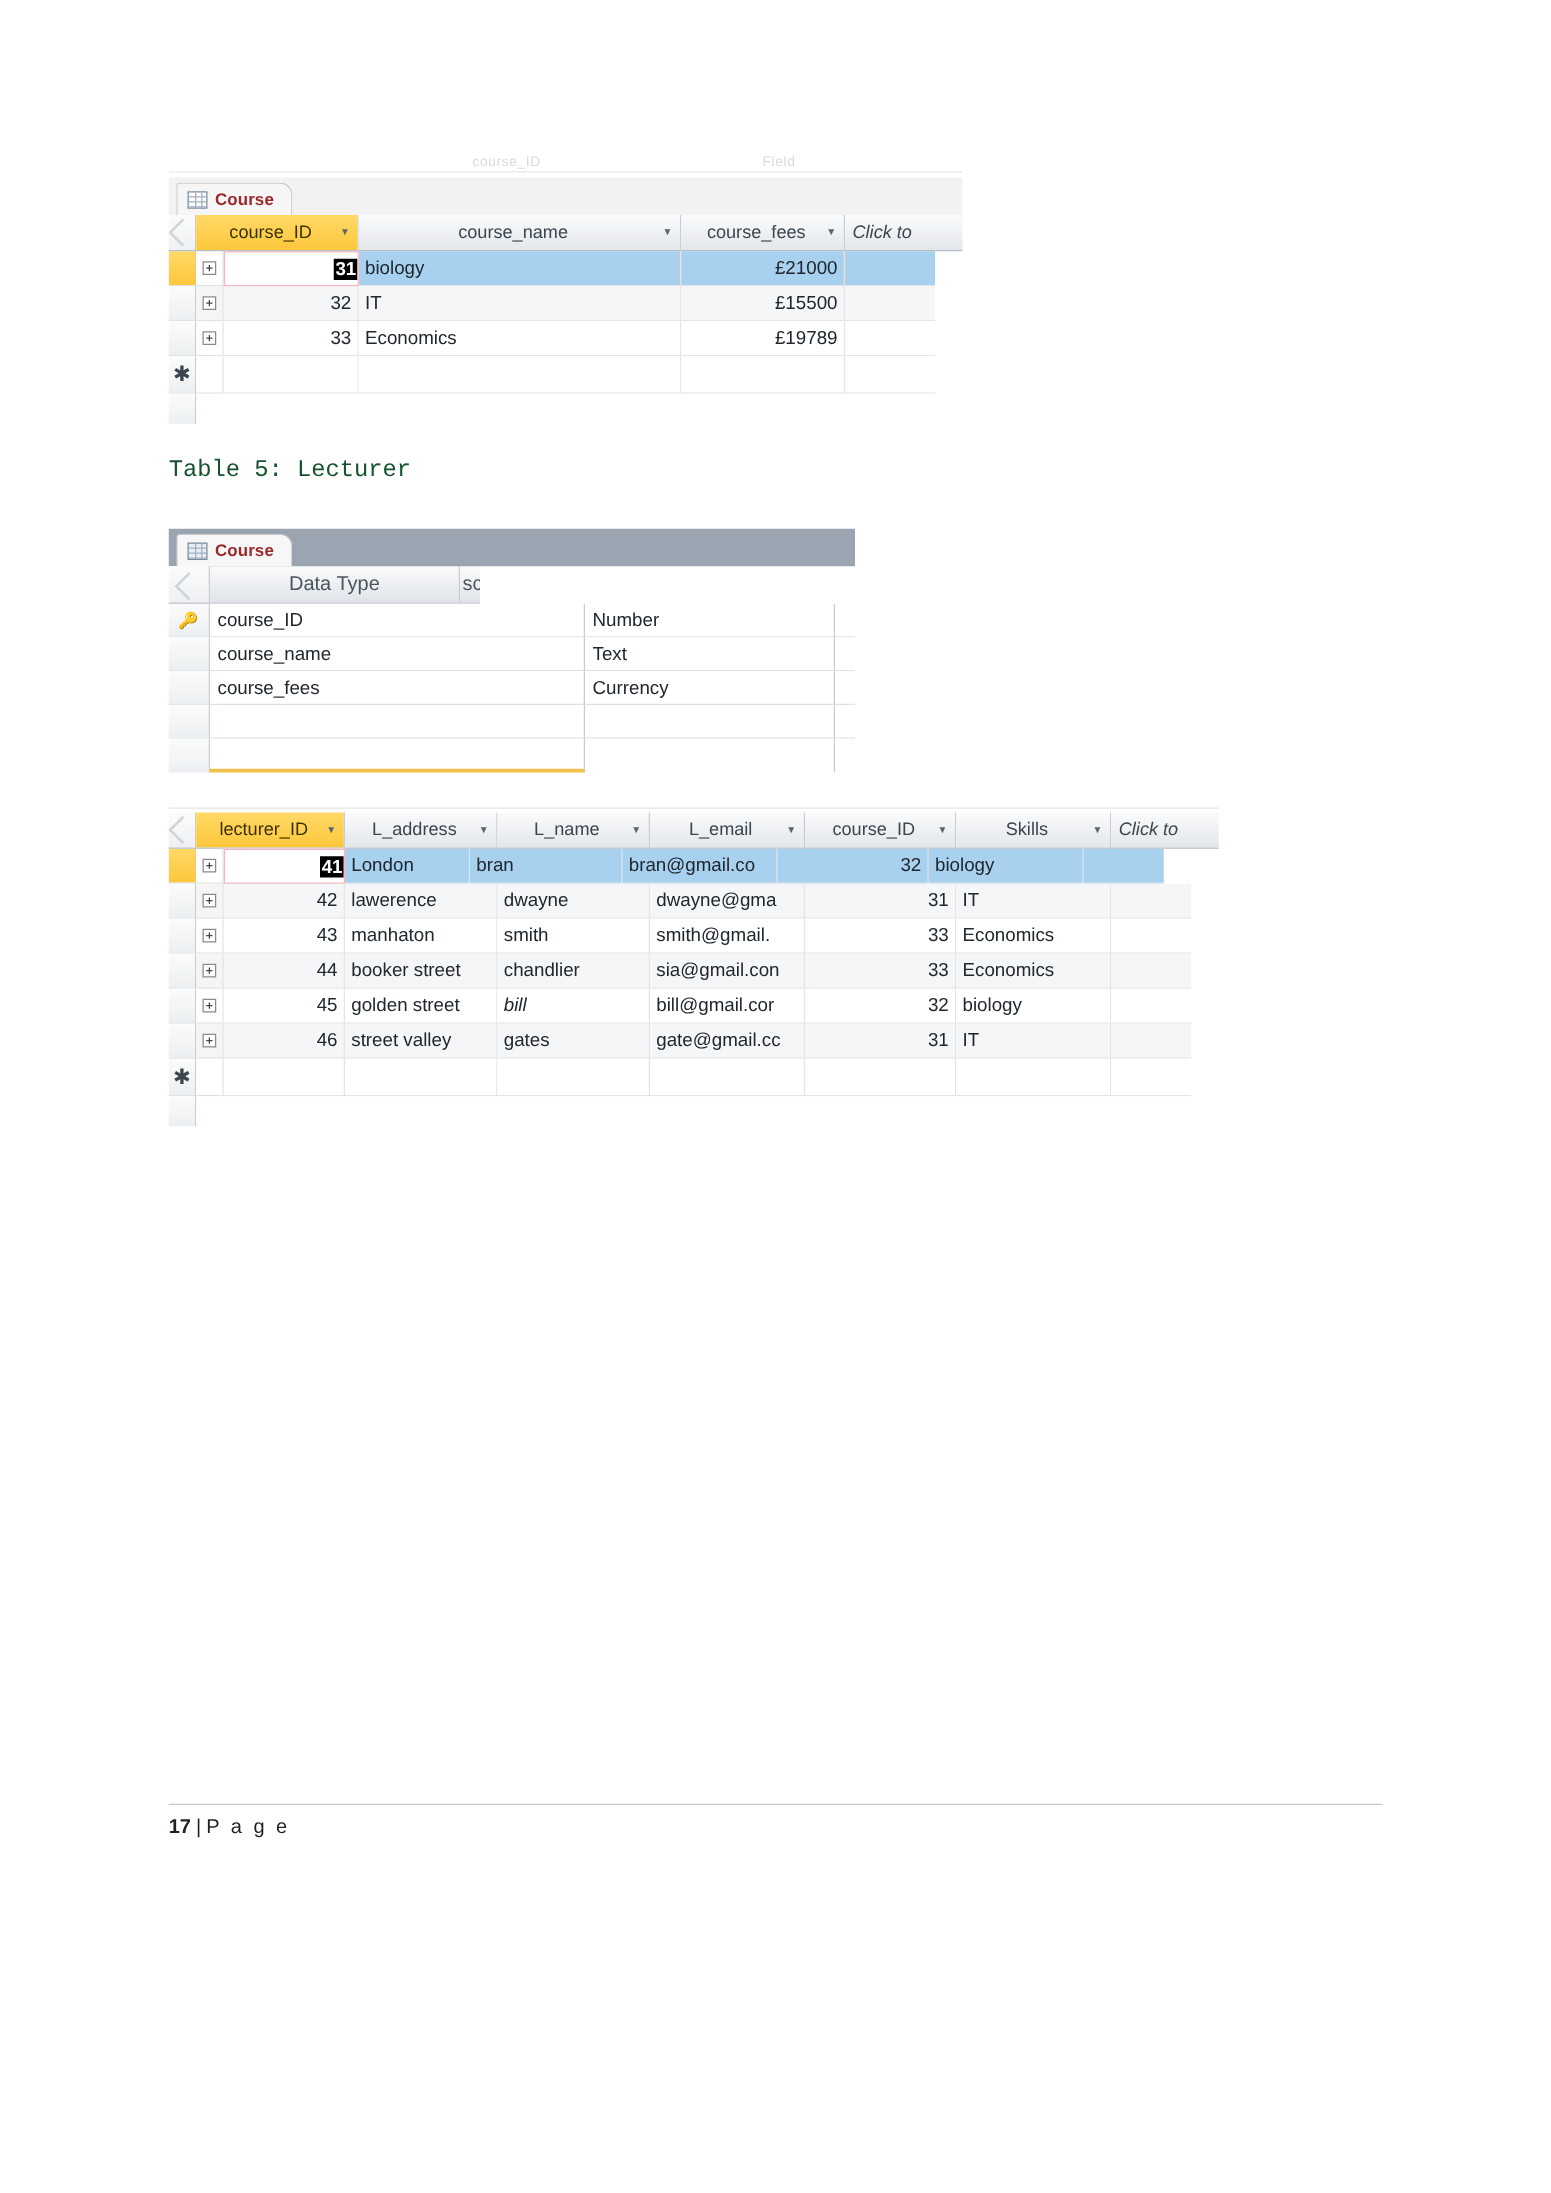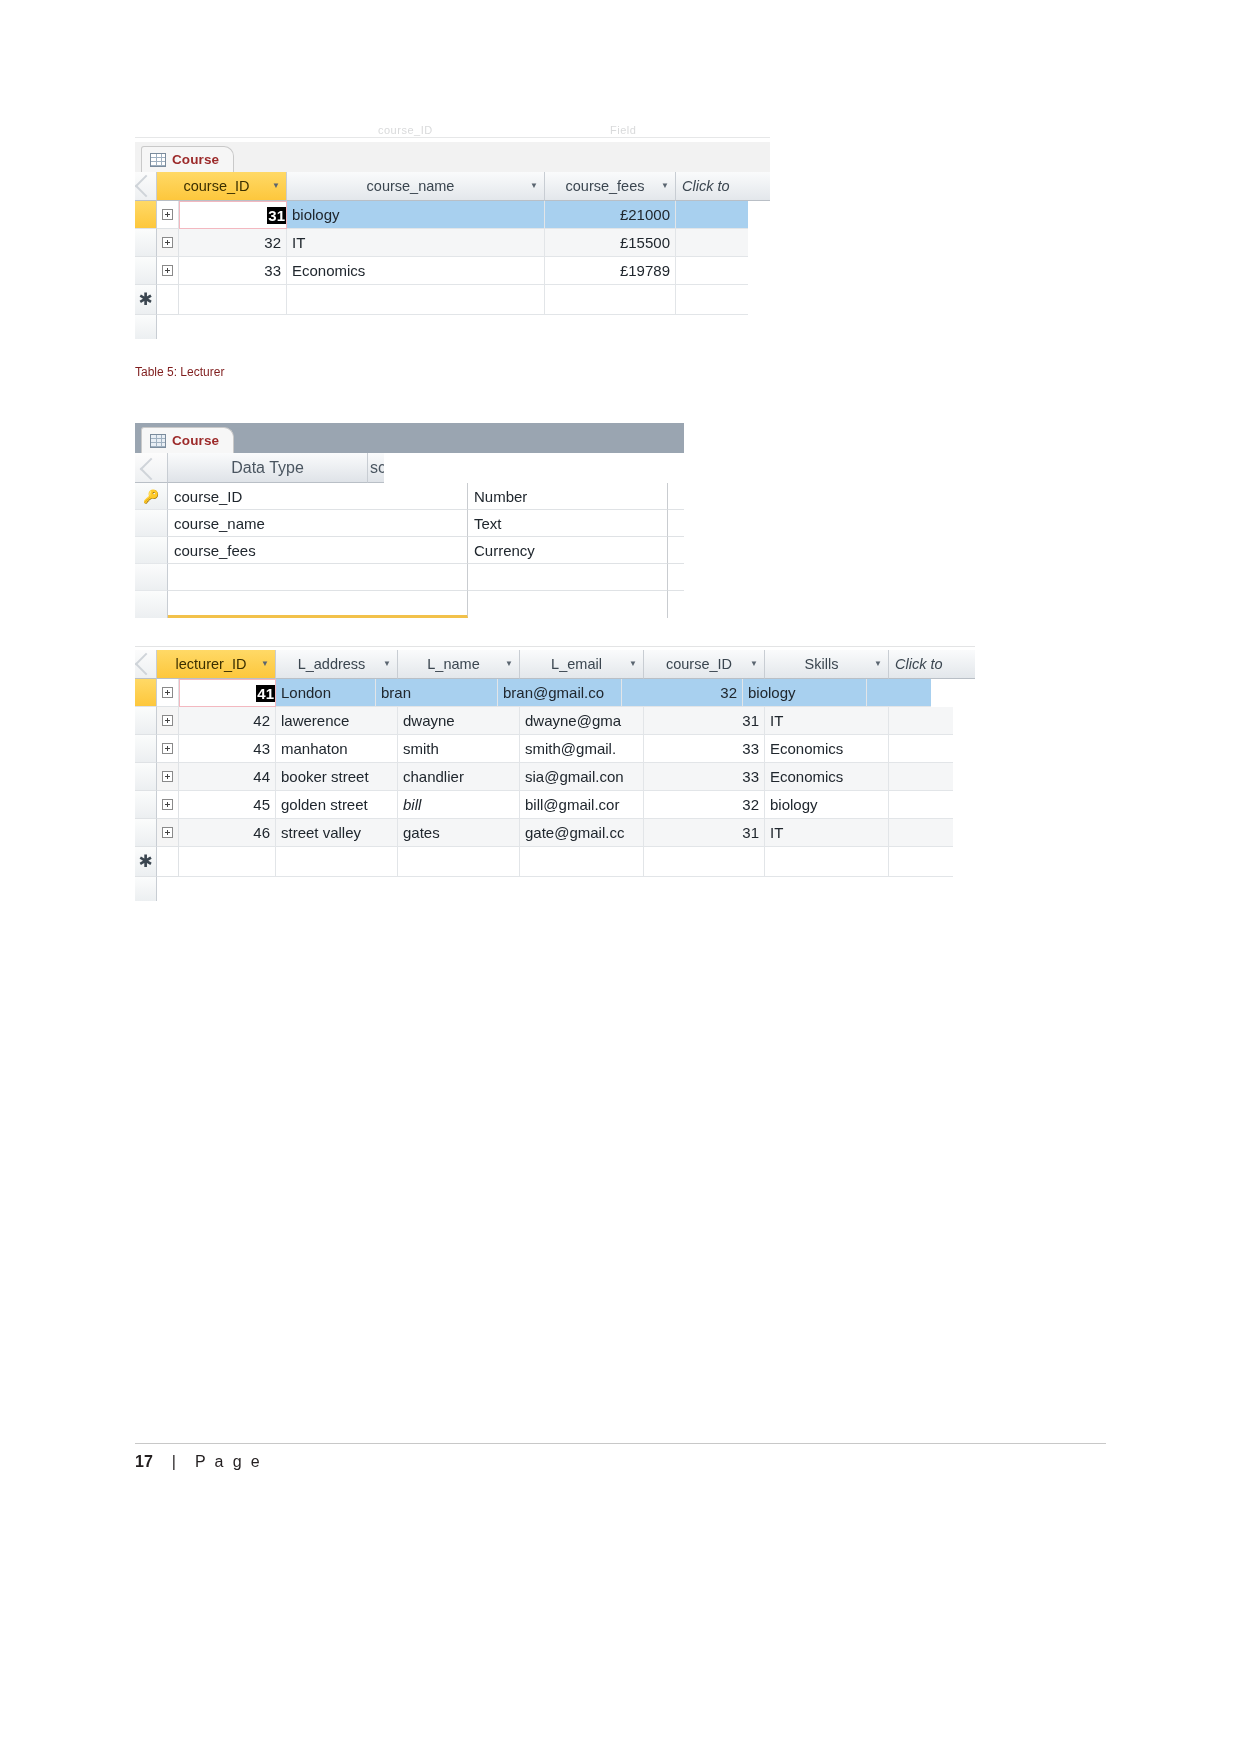--- a/index.html
+++ b/index.html
@@ -253,23 +253,23 @@
     background:linear-gradient(#fbfcfc,#eceff1);
     border-bottom:none;
   }
   .dv-lastband .dv-cell.nameCol {
     border-bottom:3px solid #f2c14a;
   }
 
   
   .caption {
     position:absolute;
-    font-size:12px;
-    color:#7f1d1d;
-    font-family:Liberation Sans, sans-serif;
+    font-size:19px;
+    color:#14532d;
+    font-family:Liberation Mono, monospace;
     white-space:nowrap;
   }
 
   
   .ghost {
     position:absolute;
     font-size:11px;
     color:#d9dadb;
     letter-spacing:.5px;
     white-space:nowrap;
@@ -280,21 +280,21 @@
   }
 
   
   .footer-rule {
     position:absolute;
     left:135px; right:135px;
     height:1px; background:#c8c8c8;
   }
   .footer {
     position:absolute;
-    display:flex; align-items:baseline; gap:19px;
+    display:flex; align-items:baseline; gap:4px;
     font-size:16px; color:#231f20;
   }
   .footer .pno { font-weight:bold; }
   .footer .bar { color:#231f20; }
   .footer .pw { letter-spacing:2.4px; }
 </style>
 </head>
 <body>
 
 <div class="page">

